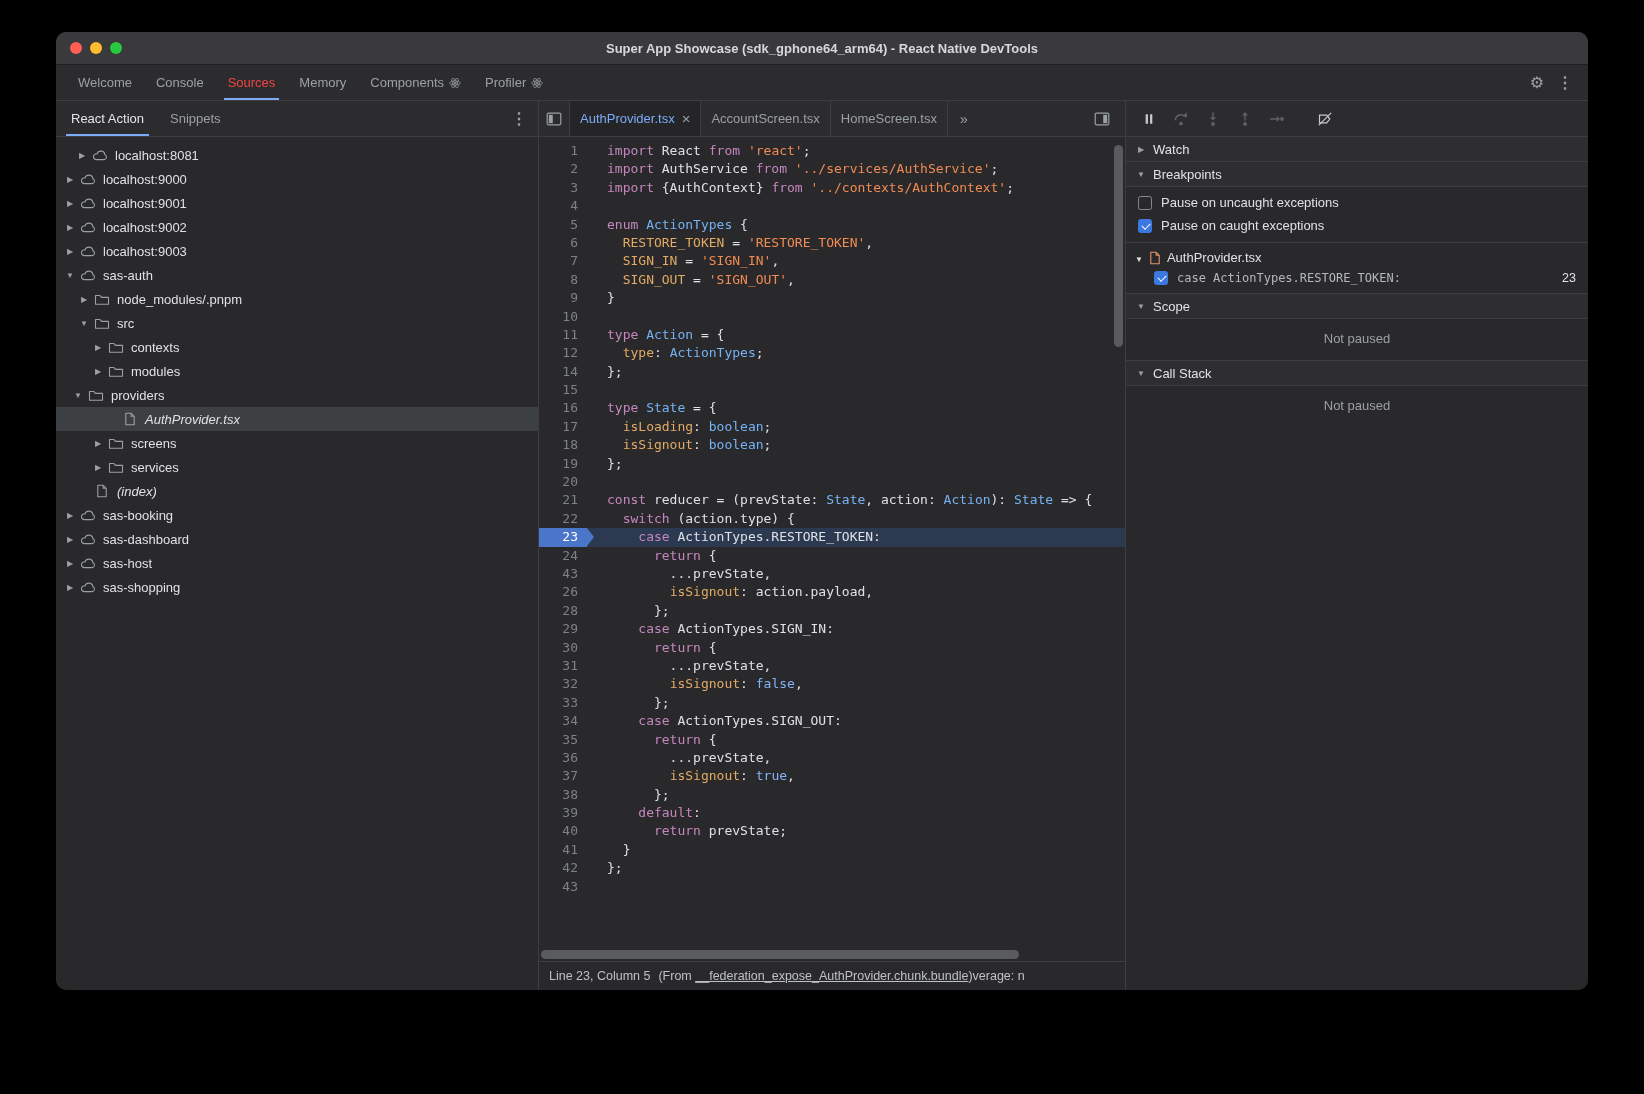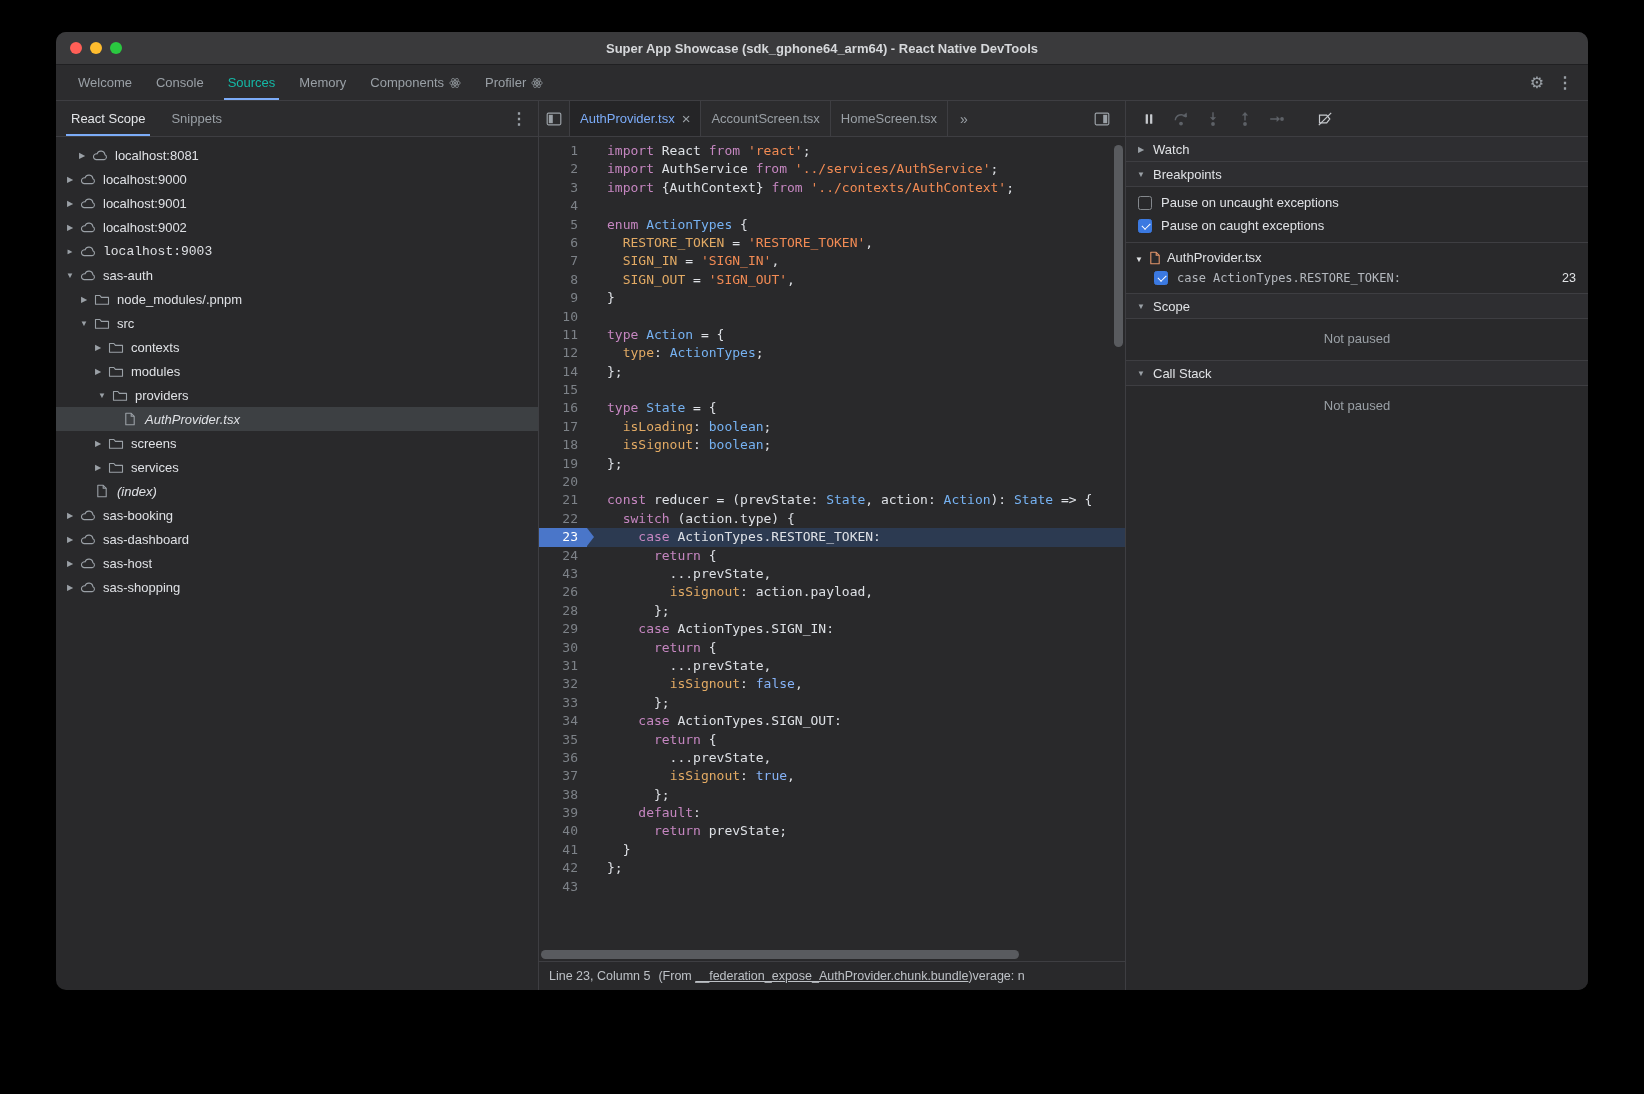--- a/index.html
+++ b/index.html
@@ -15,21 +15,21 @@
   .light{width:12px;height:12px;border-radius:50%;}
   .light.red{background:var(--c-close,#ff5f57);}
   .light.yellow{background:var(--c-minimize,#febc2e);}
   .light.green{background:var(--c-zoom,#2ac840);}
   .title{font-size:13px;font-weight:bold;color:#d6d8db;}
   
   .main-tabbar{flex:none;height:35px;background:#2c2c2e;border-bottom:1px solid #3e3e42;
                display:flex;align-items:stretch;padding-left:10px;}
   .main-tabs{display:flex;align-items:stretch;}
   .main-tab{display:flex;align-items:center;gap:5px;padding:0 12px;font-size:13px;color:#9aa0a6;position:relative;}
-  .main-tab.active{color:#14b8a6;}
+  .main-tab.active{color:#ef4444;}
   .main-tab.active::after{content:"";position:absolute;left:8px;right:8px;bottom:0;height:2.5px;background:var(--c-accent,#7cacf8);}
   .atom{display:inline-flex;color:#9aa0a6;margin-top:1px;}
   .main-tabbar-right{margin-left:auto;display:flex;align-items:center;gap:2px;padding-right:10px;}
   .tb-icon{width:26px;height:26px;display:inline-flex;align-items:center;justify-content:center;color:#9aa0a6;}
   .icon-gear::before{content:"⚙";font-size:16px;}
   .icon-kebab::before{content:"⋮";font-size:16px;font-weight:bold;}
   
   .content{flex:1;display:flex;min-height:0;}
   
   .navigator{flex:none;width:482px;border-right:1px solid #3e3e42;display:flex;flex-direction:column;min-height:0;}
@@ -169,21 +169,21 @@
         <span class="tb-icon icon-gear"></span>
         <span class="tb-icon icon-kebab"></span>
       </div>
     </div>
 
     <div class="content">
 
       <aside class="navigator">
         <div class="nav-tabbar">
           <div class="nav-tabs">
-              <div class="nav-tab active">React Scope</div>
+              <div class="nav-tab active">React Action</div>
               <div class="nav-tab">Snippets</div>
             </div>
           <span class="tb-icon icon-kebab"></span>
         </div>
         <div class="file-tree">
             <div class="tree-row" style="padding-left: 6px; margin-left: 12px;">
               <span class="tree-arrow arr-r"></span>
               <span class="tree-icon">
                 <svg width="16" height="12" viewBox="0 0 16 12">
                   <path d="M4.6 10.6a2.9 2.9 0 1 1 .5-5.7 4 4 0 0 1 7.8.9 2.5 2.5 0 0 1-.7 4.8z" fill="none" stroke="currentColor" stroke-width="1.1" stroke-linejoin="round"></path>
@@ -211,21 +211,21 @@
             </div>
             <div class="tree-row" style="padding-left: 6px;">
               <span class="tree-arrow arr-r"></span>
               <span class="tree-icon">
                 <svg width="16" height="12" viewBox="0 0 16 12">
                   <path d="M4.6 10.6a2.9 2.9 0 1 1 .5-5.7 4 4 0 0 1 7.8.9 2.5 2.5 0 0 1-.7 4.8z" fill="none" stroke="currentColor" stroke-width="1.1" stroke-linejoin="round"></path>
                 </svg>
               </span>
               <span class="tree-label">localhost:9002</span>
             </div>
-            <div class="tree-row" style="padding-left: 6px; font-family: Liberation Mono, monospace;">
+            <div class="tree-row" style="padding-left: 6px;">
               <span class="tree-arrow arr-r"></span>
               <span class="tree-icon">
                 <svg width="16" height="12" viewBox="0 0 16 12">
                   <path d="M4.6 10.6a2.9 2.9 0 1 1 .5-5.7 4 4 0 0 1 7.8.9 2.5 2.5 0 0 1-.7 4.8z" fill="none" stroke="currentColor" stroke-width="1.1" stroke-linejoin="round"></path>
                 </svg>
               </span>
               <span class="tree-label">localhost:9003</span>
             </div>
             <div class="tree-row" style="padding-left: 6px;">
               <span class="tree-arrow arr-d"></span>
@@ -265,21 +265,21 @@
             </div>
             <div class="tree-row" style="padding-left: 34px;">
               <span class="tree-arrow arr-r"></span>
               <span class="tree-icon">
                 <svg width="16" height="13" viewBox="0 0 16 13">
                   <path d="M1.5 2.5h4.4l1.5 1.9h7.1v6.9h-13z" fill="none" stroke="currentColor" stroke-width="1.1" stroke-linejoin="round"></path>
                 </svg>
               </span>
               <span class="tree-label">modules</span>
             </div>
-            <div class="tree-row" style="padding-left: 38px;">
+            <div class="tree-row" style="padding-left: 14px;">
               <span class="tree-arrow arr-d"></span>
               <span class="tree-icon">
                 <svg width="16" height="13" viewBox="0 0 16 13">
                   <path d="M1.5 2.5h4.4l1.5 1.9h7.1v6.9h-13z" fill="none" stroke="currentColor" stroke-width="1.1" stroke-linejoin="round"></path>
                 </svg>
               </span>
               <span class="tree-label">providers</span>
             </div>
             <div class="tree-row selected" style="padding-left: 48px;">
               <span class="tree-arrow"></span>

